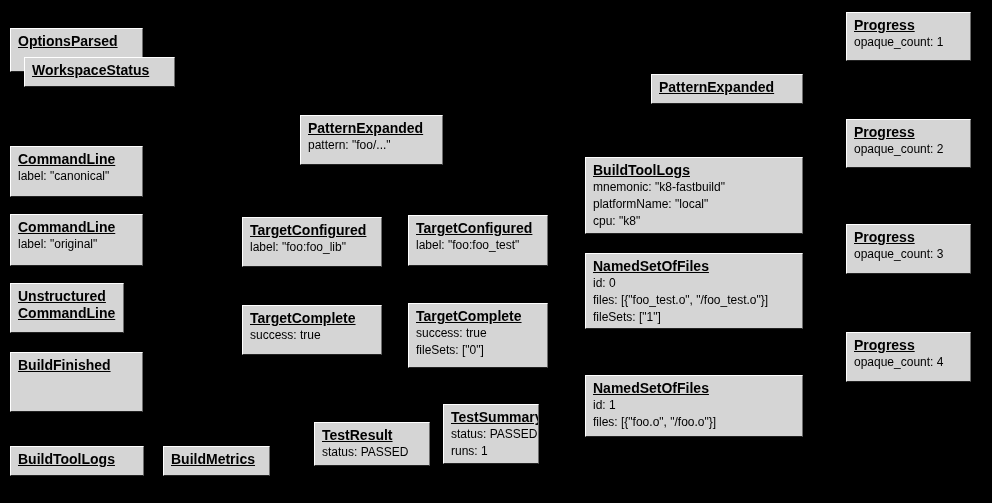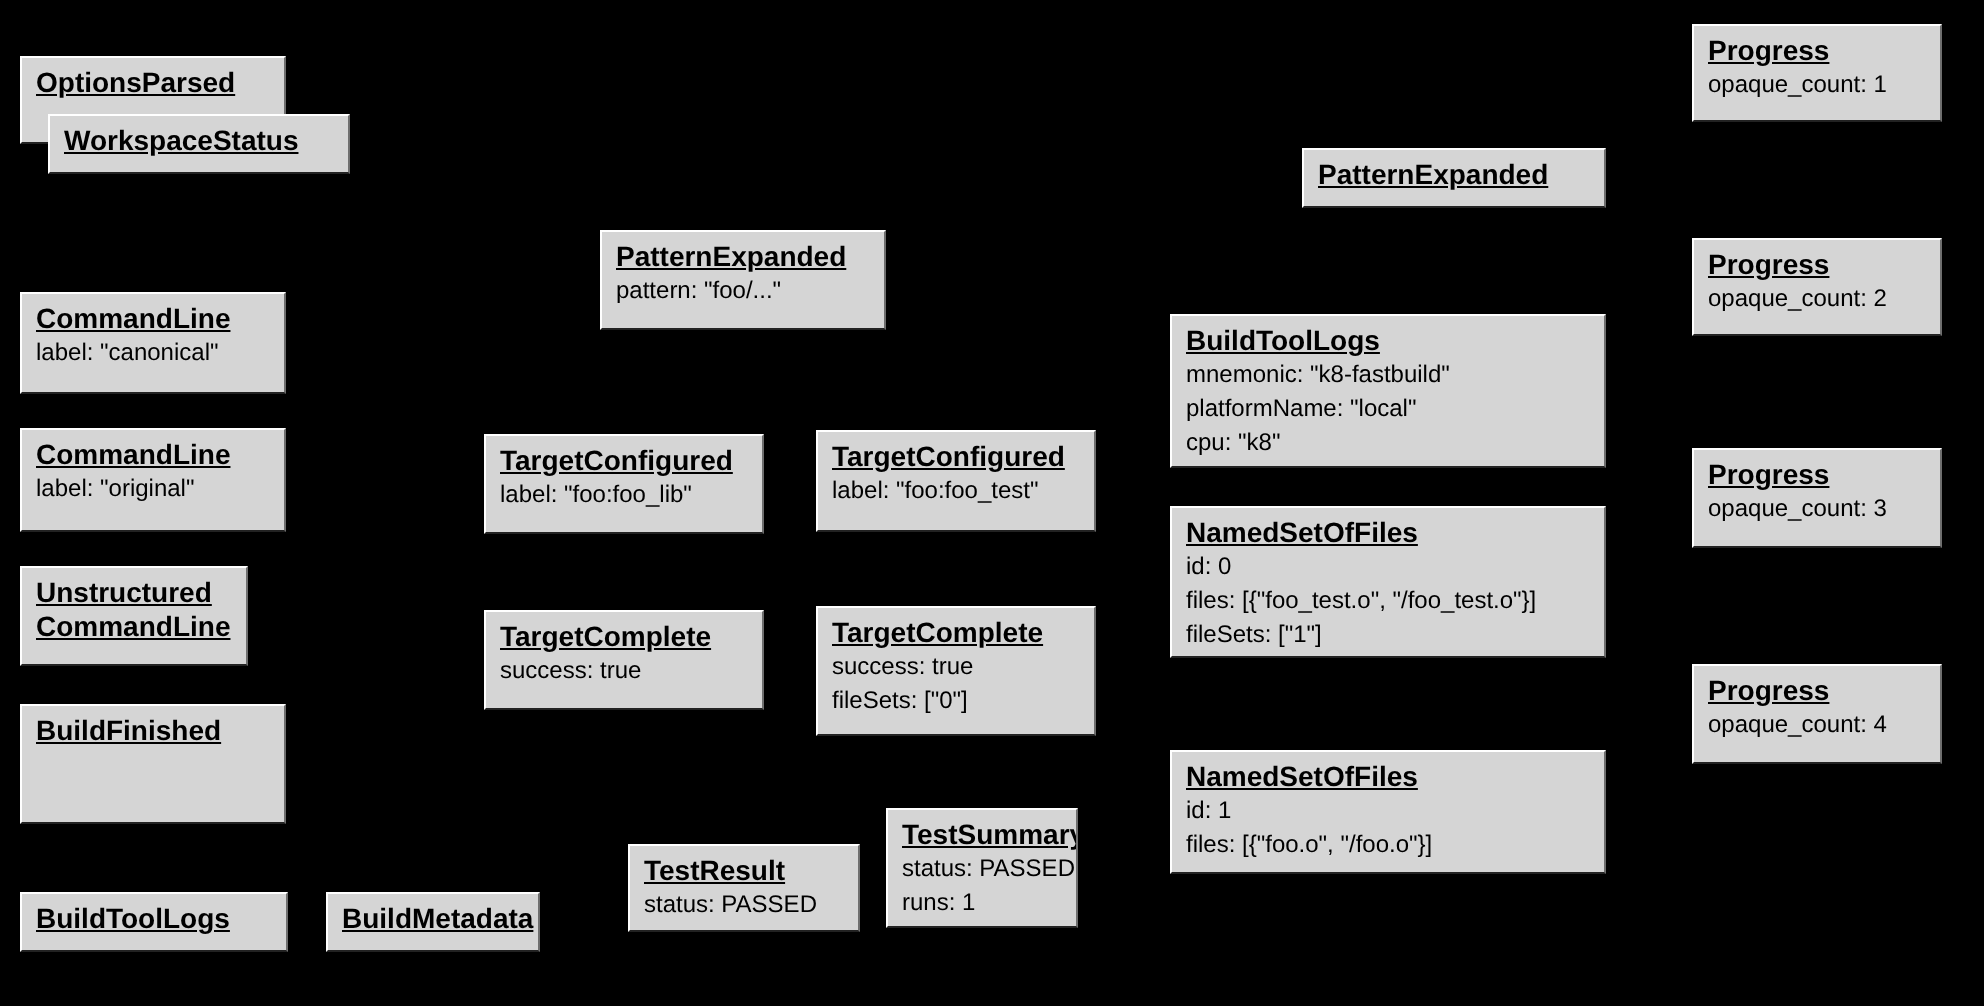--- a/index.html
+++ b/index.html
@@ -66,21 +66,21 @@
 
   <div class="node" style="left:10px;top:352px;width:133px;height:60px">
     <div class="t">BuildFinished</div>
   </div>
 
   <div class="node" style="left:10px;top:446px;width:134px;height:30px">
     <div class="t">BuildToolLogs</div>
   </div>
 
   <div class="node" style="left:163px;top:446px;width:107px;height:30px">
-    <div class="t">BuildMetadata</div>
+    <div class="t">BuildMetrics</div>
   </div>
 
 
   <div class="node" style="left:300px;top:115px;width:143px;height:50px">
     <div class="t">PatternExpanded</div>
     <div class="d">pattern: "foo/..."</div>
   </div>
 
   <div class="node" style="left:242px;top:217px;width:140px;height:50px">
     <div class="t">TargetConfigured</div>

